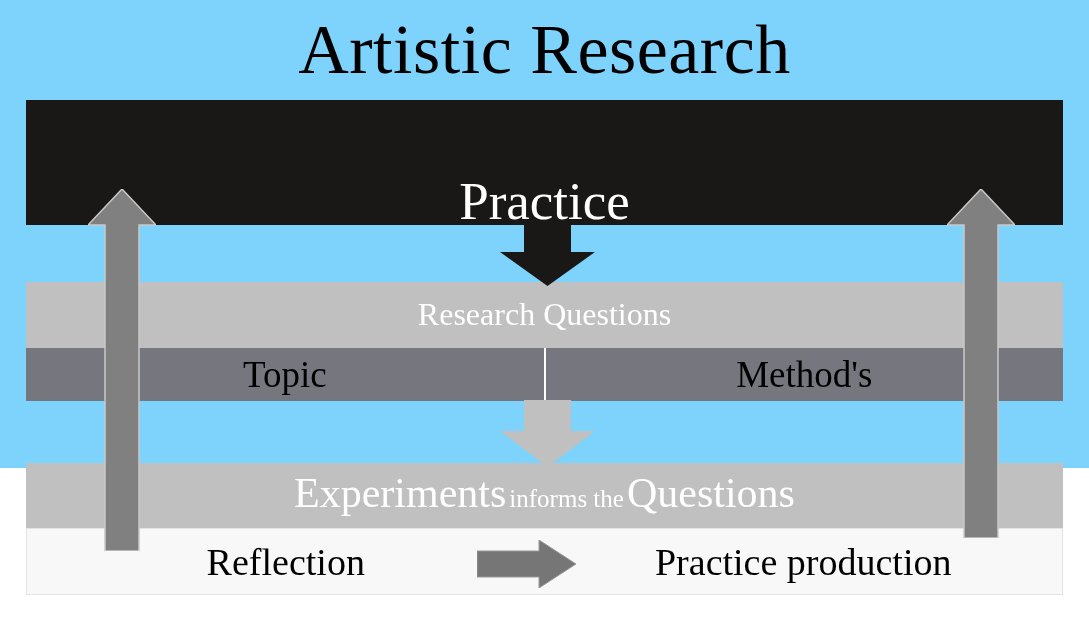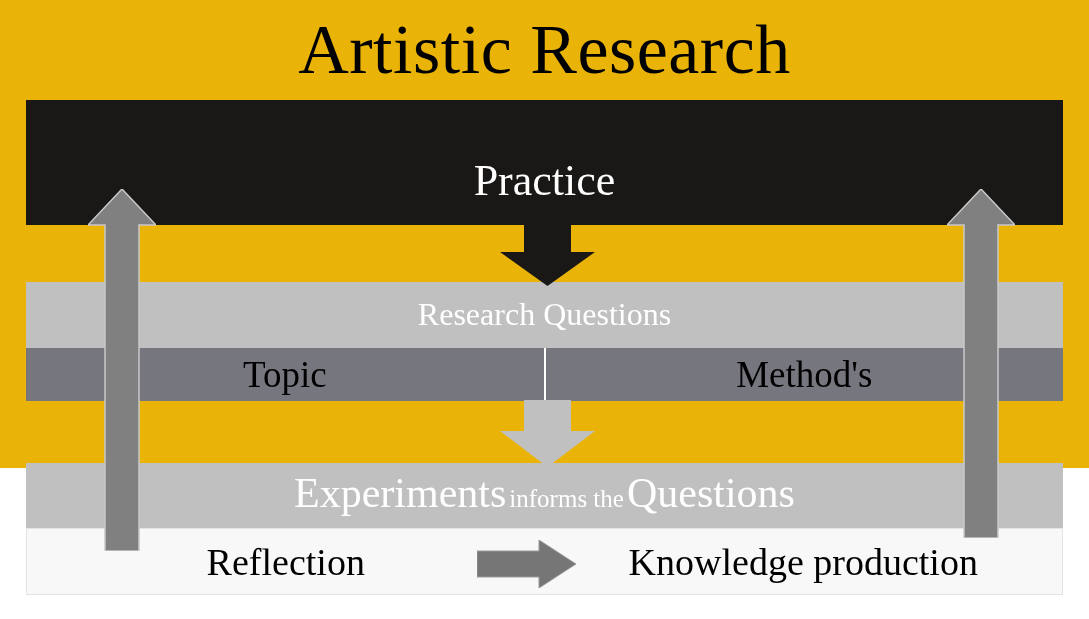--- a/index.html
+++ b/index.html
@@ -10,21 +10,21 @@
   body {
     width: 1089px;
     height: 619px;
     font-family: "Liberation Serif", "DejaVu Serif", serif;
     overflow: hidden;
   }
   #stage {
     position: relative;
     width: 1089px;
     height: 468px;
-    background: #eab308;
+    background: #7dd3fc;
     font-family: Liberation Serif, serif;
   }
 
   
   .title {
     position: absolute;
     left: 0;
     top: 8px;
     width: 1089px;
     text-align: center;
@@ -45,24 +45,24 @@
 
   .band-practice {
     top: 100px;
     height: 125px;
     background: #1a1816;
   }
   .band-practice .band-label {
     position: absolute;
     left: 0;
     right: 0;
-    bottom: 20px;
+    bottom: 0;
     text-align: center;
     color: #ffffff;
-    font-size: 44px;
+    font-size: 53px;
     line-height: 48px;
     white-space: nowrap;
   }
 
   .band-questions {
     top: 282px;
     height: 66px;
     background: #c0c0c0;
   }
   .band-questions .band-label {
@@ -191,21 +191,21 @@
     <div class="half right-half">
       <span>Method's</span>
     </div>
   </div>
 
   <div class="band band-bottom">
     <div class="half left-half">
       <span>Reflection</span>
     </div>
     <div class="half right-half">
-      <span>Knowledge production</span>
+      <span>Practice production</span>
     </div>
   </div>
 
   <div class="v-arrow v-arrow-left">
     <svg width="68" height="362" viewBox="0 0 68 362" xmlns="http://www.w3.org/2000/svg">
       <polygon points="34,0 68,36 51,36 51,362 17,362 17,36 0,36" fill="#808080" stroke="#c9c9c9" stroke-width="1.5"></polygon>
     </svg>
   </div>
 
   <div class="v-arrow v-arrow-right">

